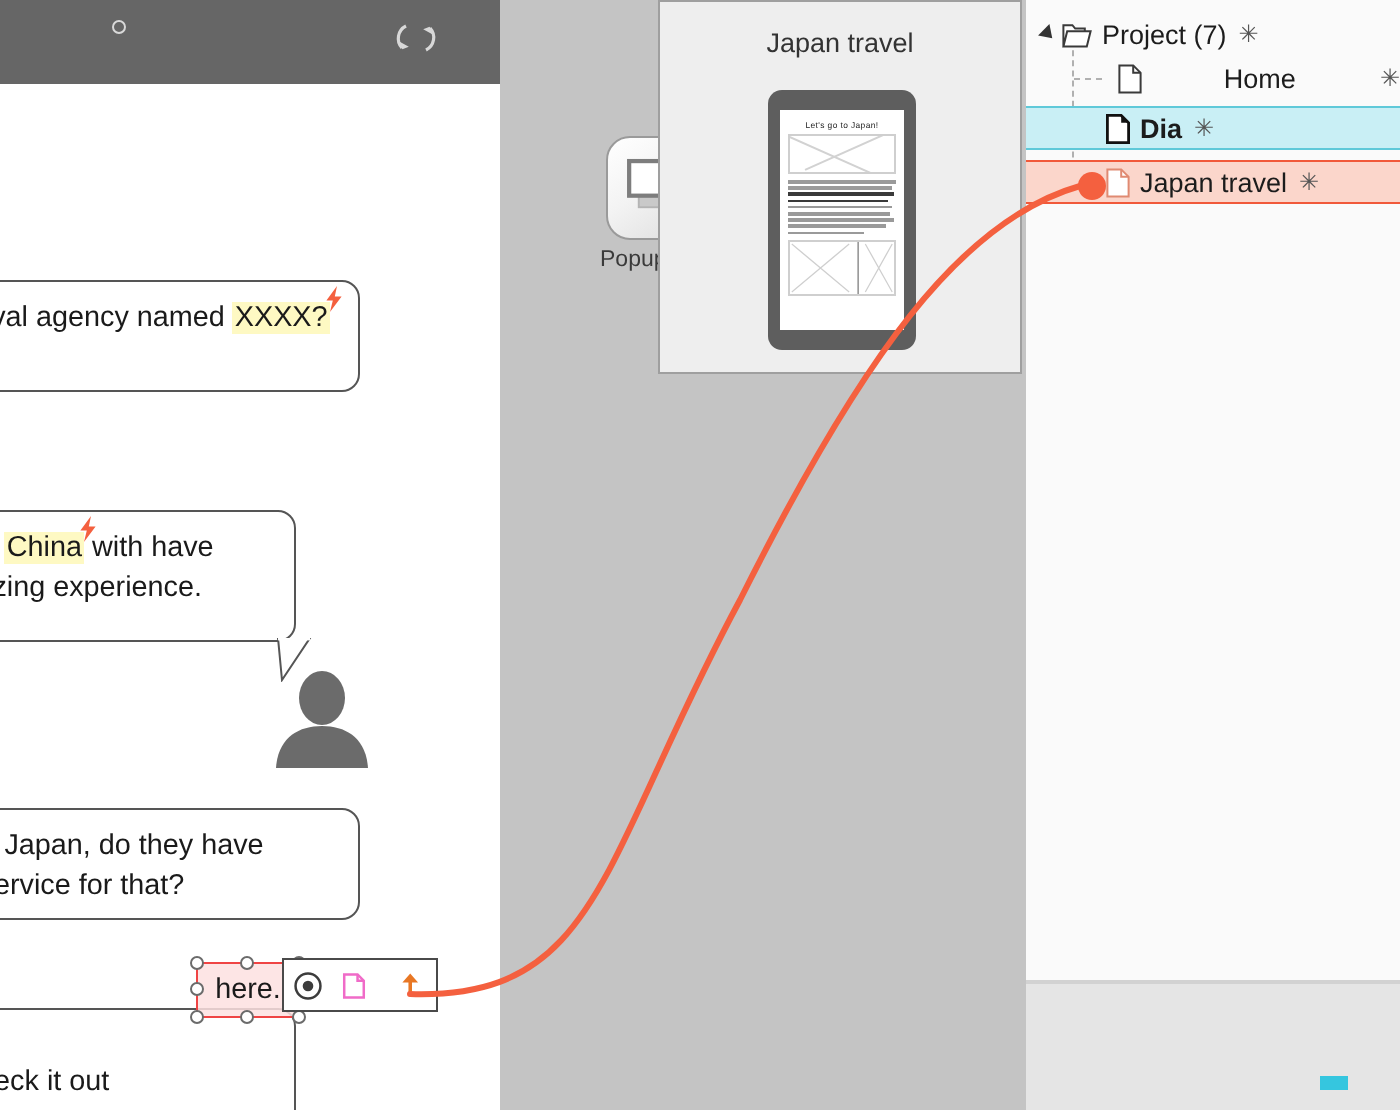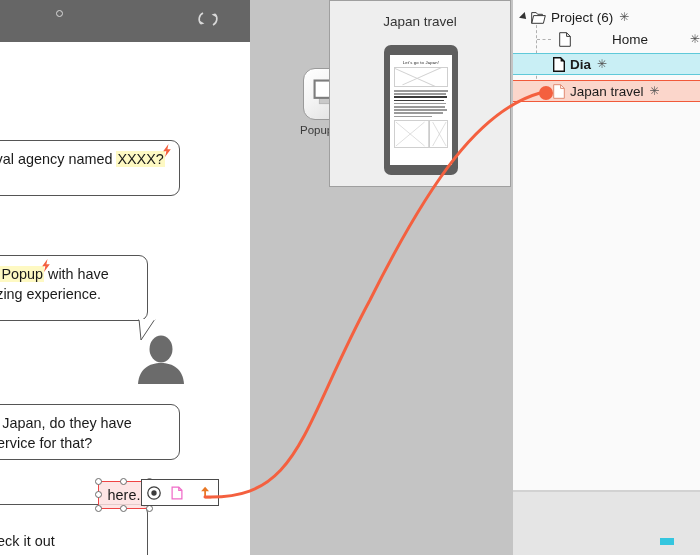--- a/index.html
+++ b/index.html
@@ -119,21 +119,21 @@
     <div class="bubble bub1">
       <span>u know a treval agency named </span><span class="hl"><span>XXXX?</span><span class="bolt">
           <svg viewBox="0 0 10 13" width="10" height="13">
               <path d="M6.5,0 L1.2,7.2 L4.4,7.2 L3.0,13 L8.8,5.2 L5.4,5.2 Z" fill="#f4603f"></path>
             </svg>
         </span></span>
     </div>
 
     <div class="bubble bub2">
       <div>
-        <span>ve been to </span><span class="hl"><span>Popup</span><span class="bolt">
+        <span>ve been to </span><span class="hl"><span>China</span><span class="bolt">
             <svg viewBox="0 0 10 13" width="10" height="13">
                 <path d="M6.5,0 L1.2,7.2 L4.4,7.2 L3.0,13 L8.8,5.2 L5.4,5.2 Z" fill="#f4603f"></path>
               </svg>
           </span></span><span> with have</span>
       </div>
       <div>s an amazing experience.</div>
     </div>
     <svg class="tail tail-b2" viewBox="0 0 18 22" width="18" height="22">
       <path d="M1,0 L17,0 L3,21 Z" fill="#ffffff" stroke="#555" stroke-width="1"></path>
       <path d="M1,0 L17,0" stroke="#ffffff" stroke-width="2.4"></path>
@@ -234,21 +234,21 @@
   <div class="tree-panel">
     <div class="guide-v" style="left:23px;top:20px;"></div>
 
     <div class="row row-proj">
       <div class="tri"></div>
       <span class="folder-ico">
         <svg viewBox="0 0 15 13" width="15" height="13">
           <path d="M.7,12.3 L.7,1.6 L5.2,1.6 L6.6,3.3 L11.4,3.3 L11.4,4.6 M2.6,4.6 L14.3,4.6 L12.4,12.3 L.7,12.3 Z" fill="#fff" stroke="#3a3a3a" stroke-width="1"></path>
         </svg>
       </span>
-      <span class="lbl">Project (6)</span>
+      <span class="lbl">Project (7)</span>
       <span class="star">✳</span>
     </div>
 
     <div class="guide-h" style="left:24px;top:39px;"></div>
     <div class="row row-home">
       <span style="width:40px;"></span>
       <span class="doc-ico">
         <svg viewBox="0 0 12 15" width="12" height="15">
           <path d="M.7,.7 L7.6,.7 L11.3,4.4 L11.3,14.3 L.7,14.3 Z" fill="#fff" stroke="#3a3a3a" stroke-width="1"></path>
           <path d="M7.6,.7 L7.6,4.4 L11.3,4.4" fill="none" stroke="#3a3a3a" stroke-width="1"></path>

